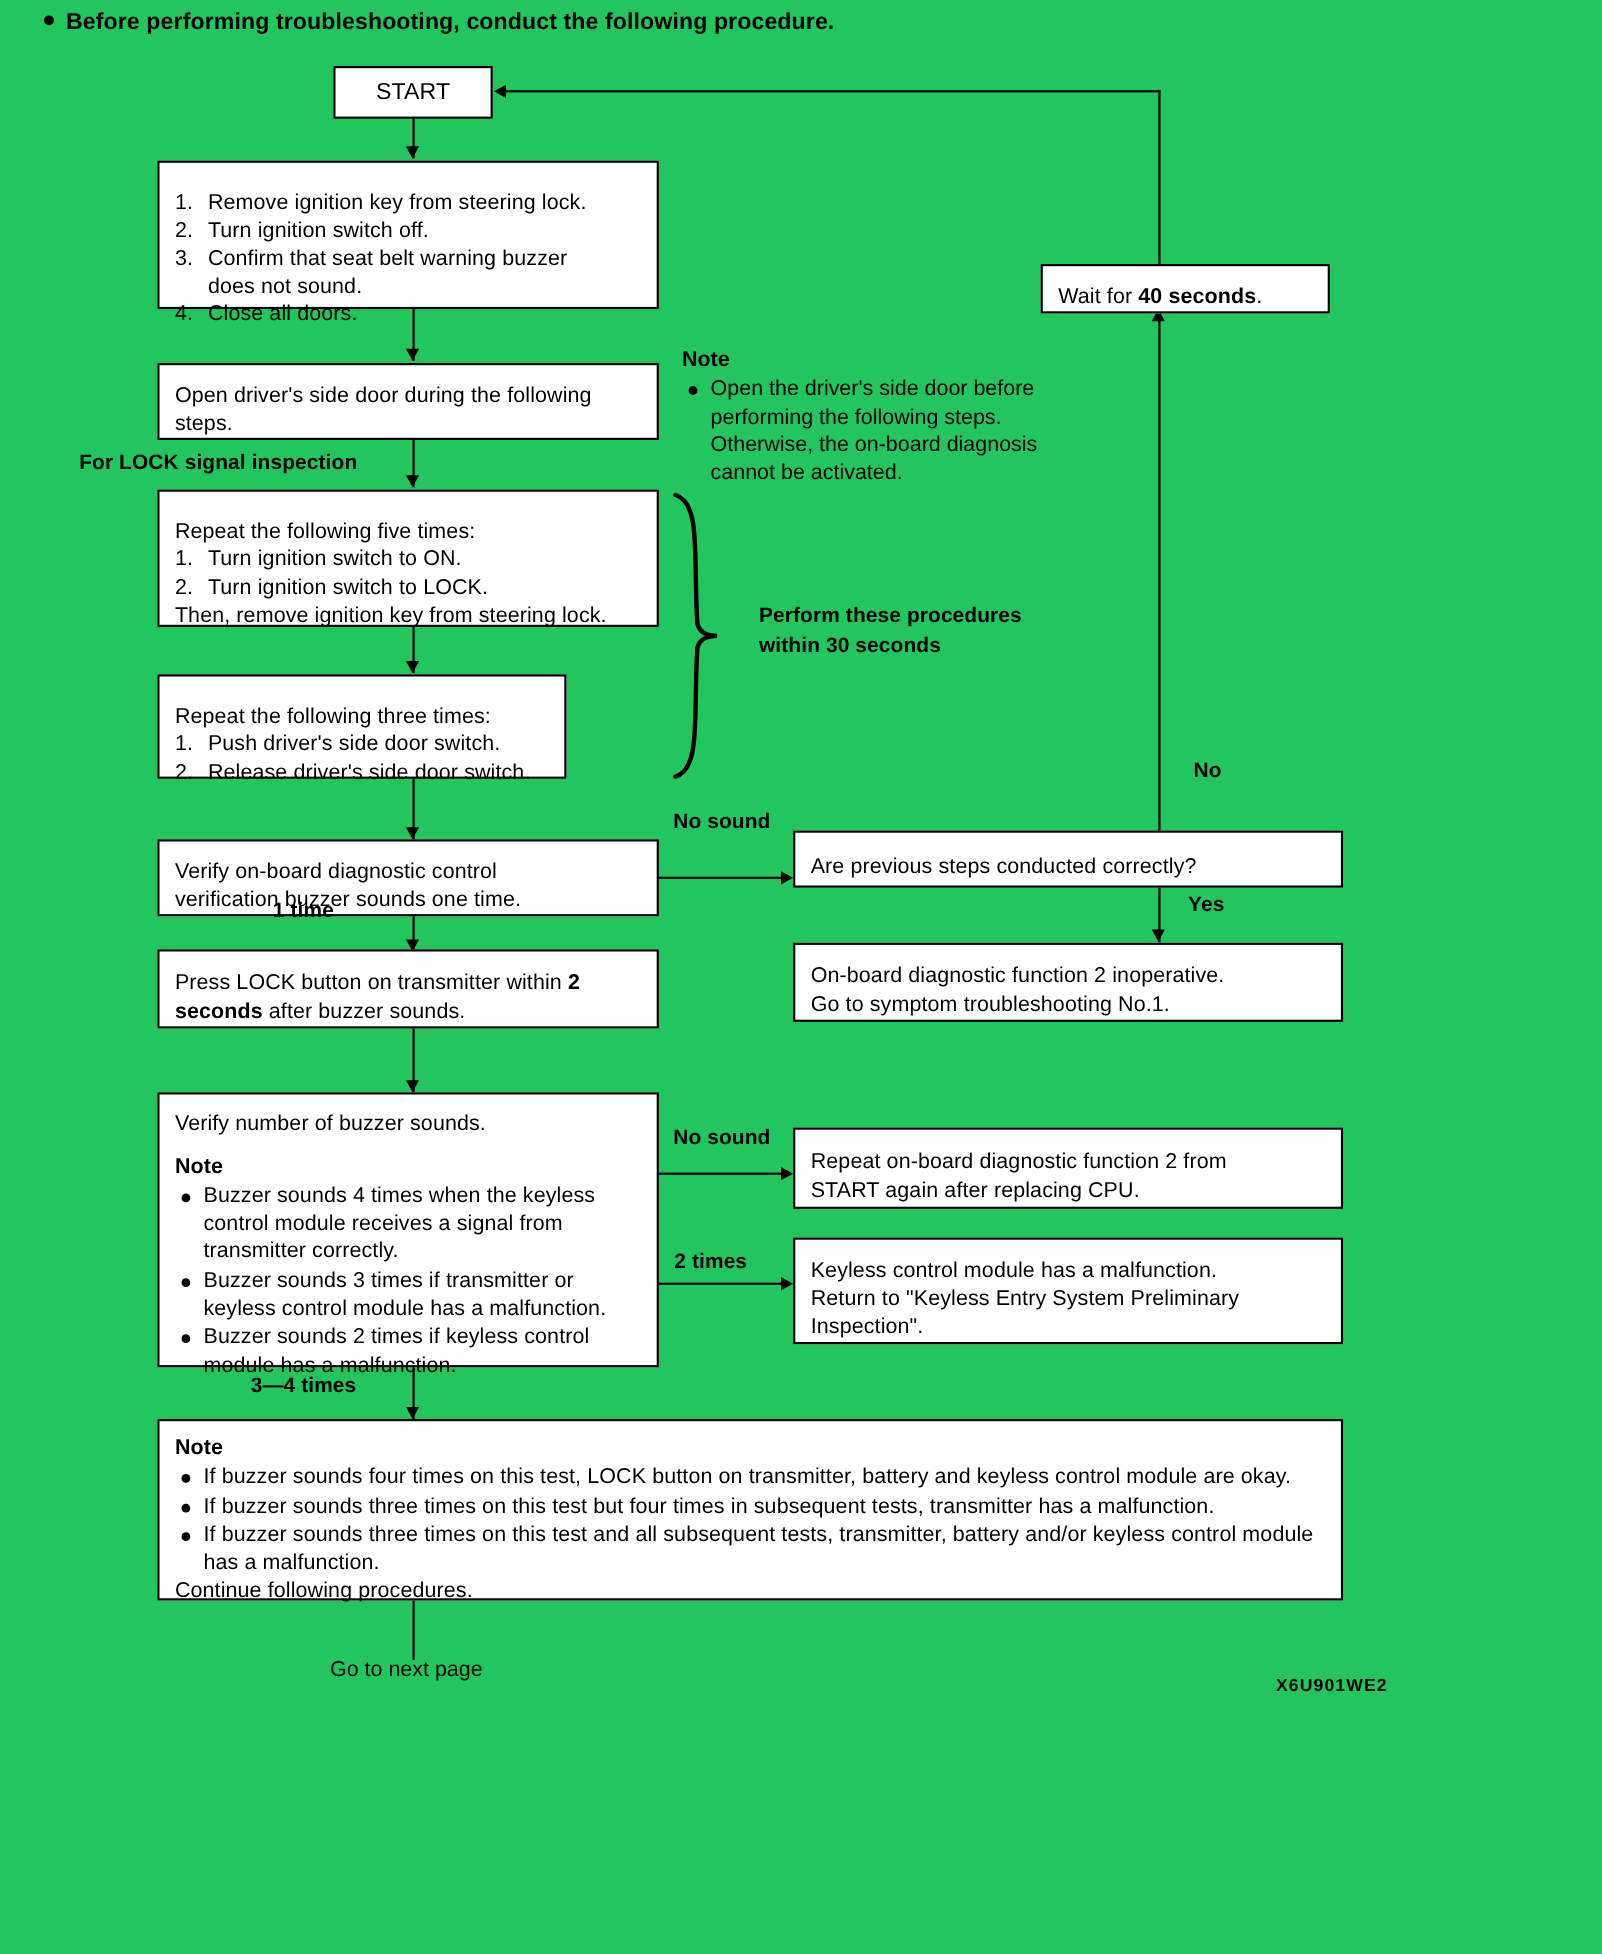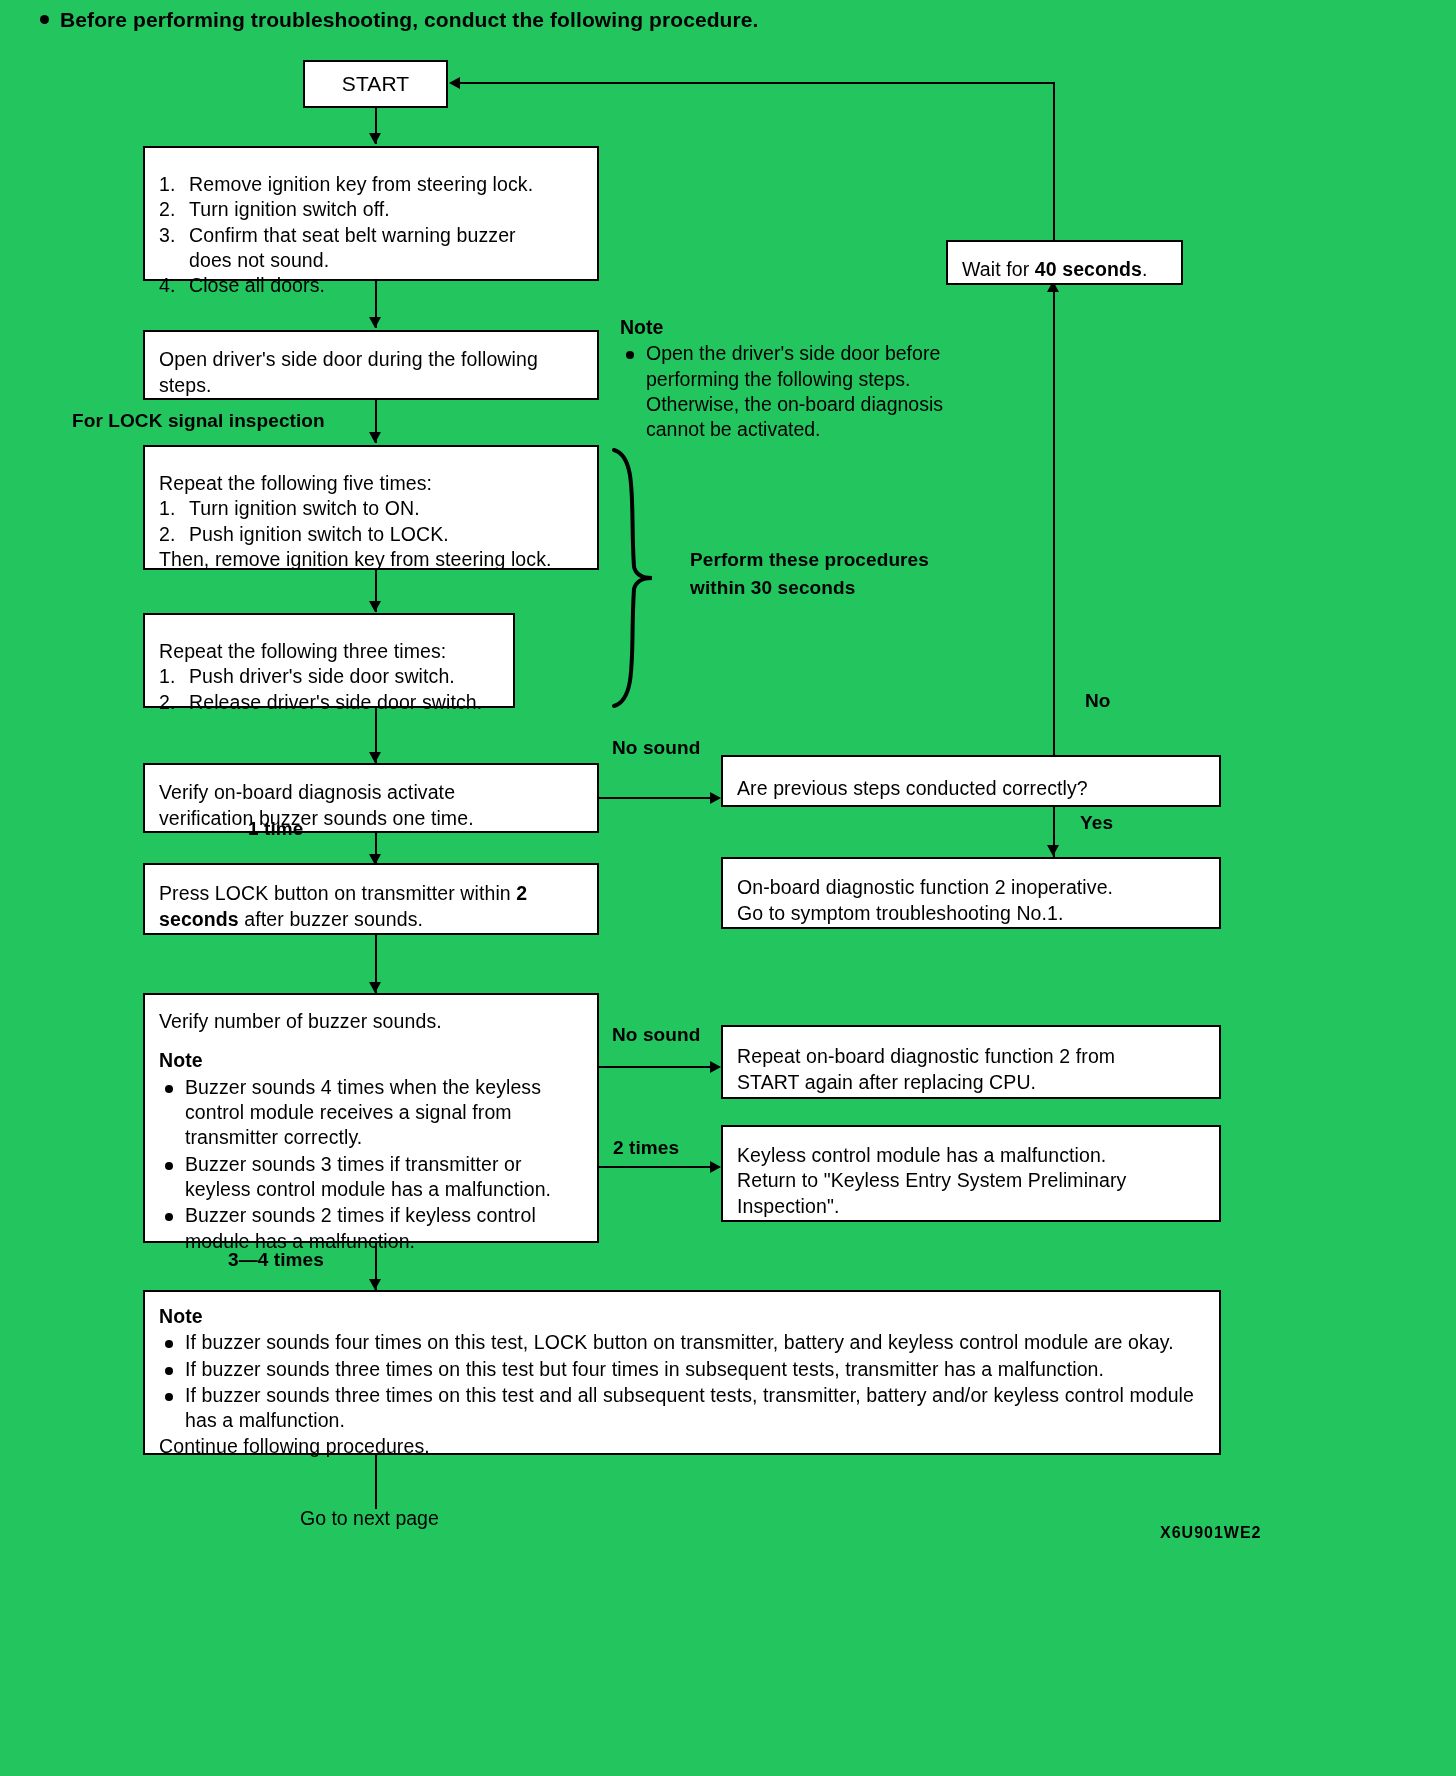--- a/index.html
+++ b/index.html
@@ -194,21 +194,21 @@
   </div>
 
   <div class="lbl" style="left:72px; top:410px;text-align:right;">For LOCK signal inspection</div>
 
   <div class="vline" style="left:375px; top:400px; height:43px;"></div>
   <div class="arrow-down" style="left:369px; top:432px;"></div>
 
   <div class="box" style="left:143px; top:445px; width:456px; height:125px;">
     <span class="lead">Repeat the following five times:</span>
     <span class="nitem"><span class="n">1.</span><span>Turn ignition switch to ON.</span></span>
-    <span class="nitem"><span class="n">2.</span><span>Push ignition switch to LOCK.</span></span>
+    <span class="nitem"><span class="n">2.</span><span>Turn ignition switch to LOCK.</span></span>
     <span class="lead">Then, remove ignition key from steering lock.</span>
   </div>
 
   <div class="vline" style="left:375px; top:570px; height:42px;"></div>
   <div class="arrow-down" style="left:369px; top:601px;"></div>
 
   <div class="box" style="left:143px; top:613px; width:372px; height:95px;">
     <span class="lead">Repeat the following three times:</span>
     <span class="nitem"><span class="n">1.</span><span>Push driver's side door switch.</span></span>
     <span class="nitem"><span class="n">2.</span><span>Release driver's side door switch.</span></span>
@@ -222,37 +222,37 @@
 
   <div class="lbl" style="left:690px; top:546px; line-height:1.45;">
     <span style="display:block;">Perform these procedures</span>
     <span style="display:block;">within 30 seconds</span>
   </div>
 
   <div class="vline" style="left:375px; top:708px; height:55px;"></div>
   <div class="arrow-down" style="left:369px; top:752px;"></div>
 
   <div class="box vcenter" style="left:143px; top:763px; width:456px; height:70px;">
-    <span>Verify on-board diagnosis activate</span>
+    <span>Verify on-board diagnostic control</span>
     <span>verification buzzer sounds one time.</span>
   </div>
 
   <div class="lbl" style="left:612px; top:737px;">No sound</div>
   <div class="hline" style="left:599px; top:797px; width:114px;"></div>
   <div class="arrow-right" style="left:710px; top:792px;"></div>
 
   <div class="box vcenter" style="left:721px; top:755px; width:500px; height:52px;">
     <span>Are previous steps conducted correctly?</span>
   </div>
 
   <div class="lbl" style="left:1085px; top:690px;">No</div>
   <div class="vline" style="left:1053px; top:281px; height:474px;"></div>
   <div class="arrow-up" style="left:1047px; top:281px;"></div>
 
-  <div class="box vcenter" style="left:946px; top:240px; width:237px; height:45px;">
+  <div class="box vcenter" style="left:946px; top:240px; width:263px; height:45px;">
     <span><span>Wait for </span><span class="bold">40 seconds</span><span>.</span></span>
   </div>
 
   <div class="lbl" style="left:1080px; top:812px;">Yes</div>
   <div class="vline" style="left:1053px; top:807px; height:50px;"></div>
   <div class="arrow-down" style="left:1047px; top:845px;"></div>
 
   <div class="box vcenter" style="left:721px; top:857px; width:500px; height:72px;">
     <span>On-board diagnostic function 2 inoperative.</span>
     <span>Go to symptom troubleshooting No.1.</span>

